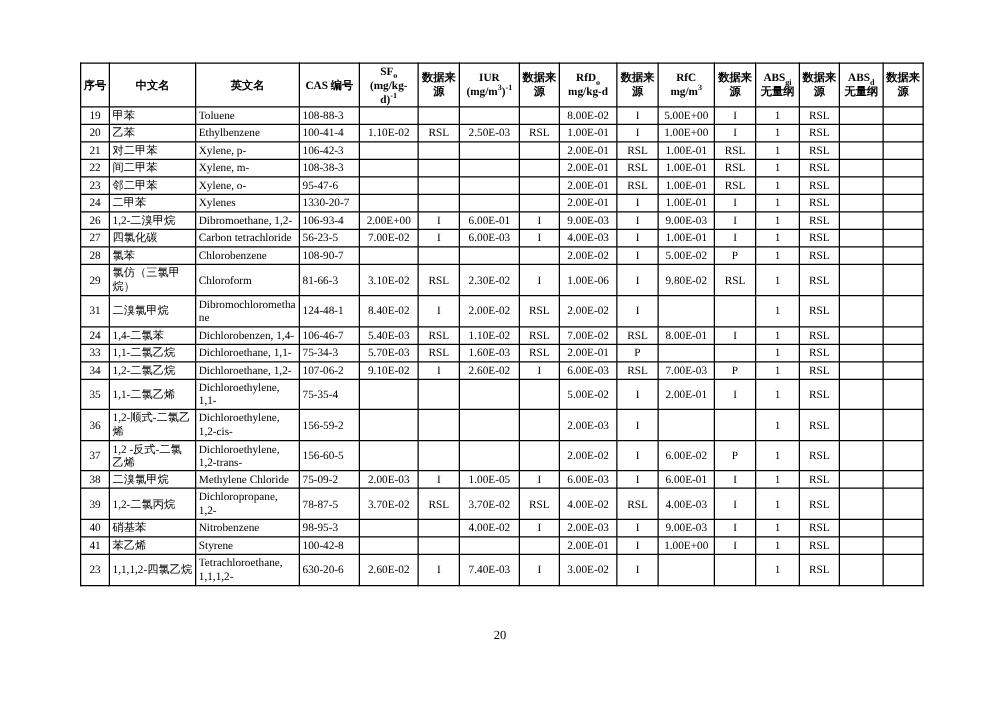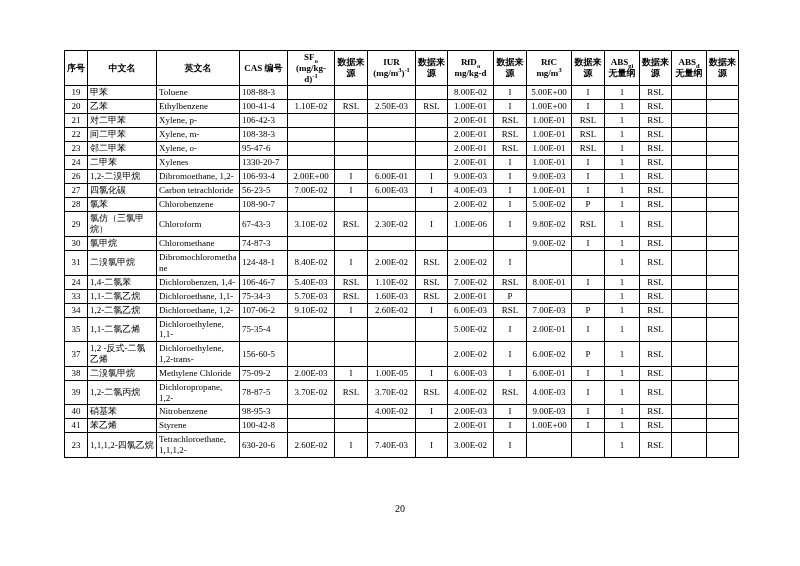--- a/index.html
+++ b/index.html
@@ -276,47 +276,29 @@
           <td>P</td>
           <td>1</td>
           <td>RSL</td>
           <td></td>
           <td></td>
         </tr>
         <tr>
           <td>29</td>
           <td>氯仿（三氯甲烷）</td>
           <td>Chloroform</td>
-          <td>67-43-3</td>
+          <td>81-66-3</td>
           <td>3.10E-02</td>
           <td>RSL</td>
           <td>2.30E-02</td>
           <td>I</td>
           <td>1.00E-06</td>
           <td>I</td>
           <td>9.80E-02</td>
           <td>RSL</td>
-          <td>1</td>
-          <td>RSL</td>
-          <td></td>
-          <td></td>
-        </tr>
-        <tr>
-          <td>30</td>
-          <td>氯甲烷</td>
-          <td>Chloromethane</td>
-          <td>74-87-3</td>
-          <td></td>
-          <td></td>
-          <td></td>
-          <td></td>
-          <td></td>
-          <td></td>
-          <td>9.00E-02</td>
-          <td>I</td>
           <td>1</td>
           <td>RSL</td>
           <td></td>
           <td></td>
         </tr>
         <tr>
           <td>31</td>
           <td>二溴氯甲烷</td>
           <td>Dibromochloromethane</td>
           <td>124-48-1</td>
@@ -393,20 +375,38 @@
           <td>Dichloroethylene, 1,1-</td>
           <td>75-35-4</td>
           <td></td>
           <td></td>
           <td></td>
           <td></td>
           <td>5.00E-02</td>
           <td>I</td>
           <td>2.00E-01</td>
           <td>I</td>
+          <td>1</td>
+          <td>RSL</td>
+          <td></td>
+          <td></td>
+        </tr>
+        <tr>
+          <td>36</td>
+          <td>1,2-顺式-二氯乙烯</td>
+          <td>Dichloroethylene, 1,2-cis-</td>
+          <td>156-59-2</td>
+          <td></td>
+          <td></td>
+          <td></td>
+          <td></td>
+          <td>2.00E-03</td>
+          <td>I</td>
+          <td></td>
+          <td></td>
           <td>1</td>
           <td>RSL</td>
           <td></td>
           <td></td>
         </tr>
         <tr>
           <td>37</td>
           <td>1,2 -反式-二氯乙烯</td>
           <td>Dichloroethylene, 1,2-trans-</td>
           <td>156-60-5</td>

